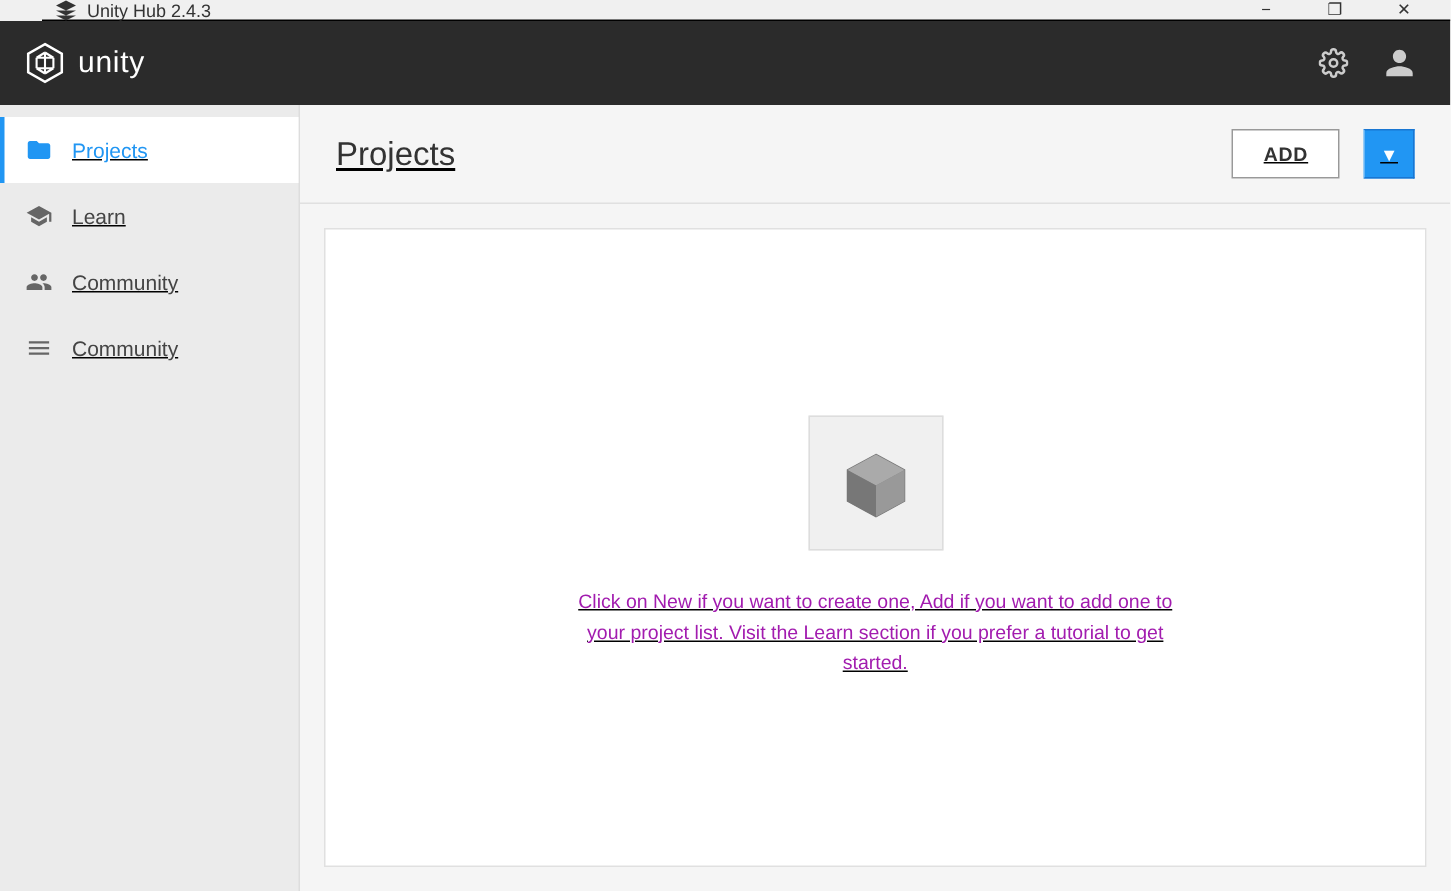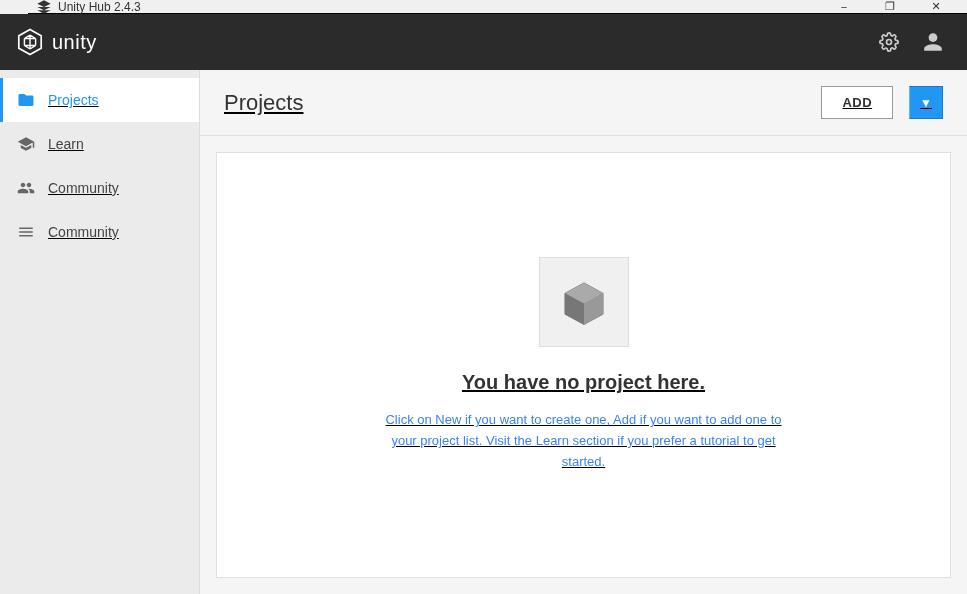--- a/index.html
+++ b/index.html
@@ -237,21 +237,21 @@
       margin-bottom: 24px;
     }
     .empty-title {
       font-size: 20px;
       font-weight: 700;
       color: #333;
       margin-bottom: 16px;
     }
     .empty-description {
       font-size: 13px;
-      color: #3b82f6;
+      color: #a21caf;
       line-height: 1.6;
     }
   </style>
 </head>
 <body>
 
 <div class="title-bar">
   <svg class="title-bar-icon" viewBox="0 0 24 24" fill="#333">
     <path d="M12 2L2 7l10 5 10-5-10-5zM2 17l10 5 10-5M2 12l10 5 10-5"></path>
   </svg>
@@ -350,21 +350,20 @@
           <div class="empty-icon-container">
 
             <svg width="52" height="52" viewBox="0 0 60 60">
               <polygon points="30,8 52,20 52,44 30,56 8,44 8,20" fill="#888" stroke="#777" stroke-width="1"></polygon>
               <polygon points="30,8 52,20 30,32 8,20" fill="#aaa"></polygon>
               <polygon points="8,20 30,32 30,56 8,44" fill="#777"></polygon>
               <polygon points="52,20 30,32 30,56 52,44" fill="#999"></polygon>
             </svg>
           </div>
 
-          <h2 class="empty-title">You have no project here.</h2>
           <p class="empty-description">Click on New if you want to create one, Add if you want to add one to your project list. Visit the Learn section if you prefer a tutorial to get started.</p>
 
         </div>
       </div>
 
     </div>
 
   </div>
 </div>
 

